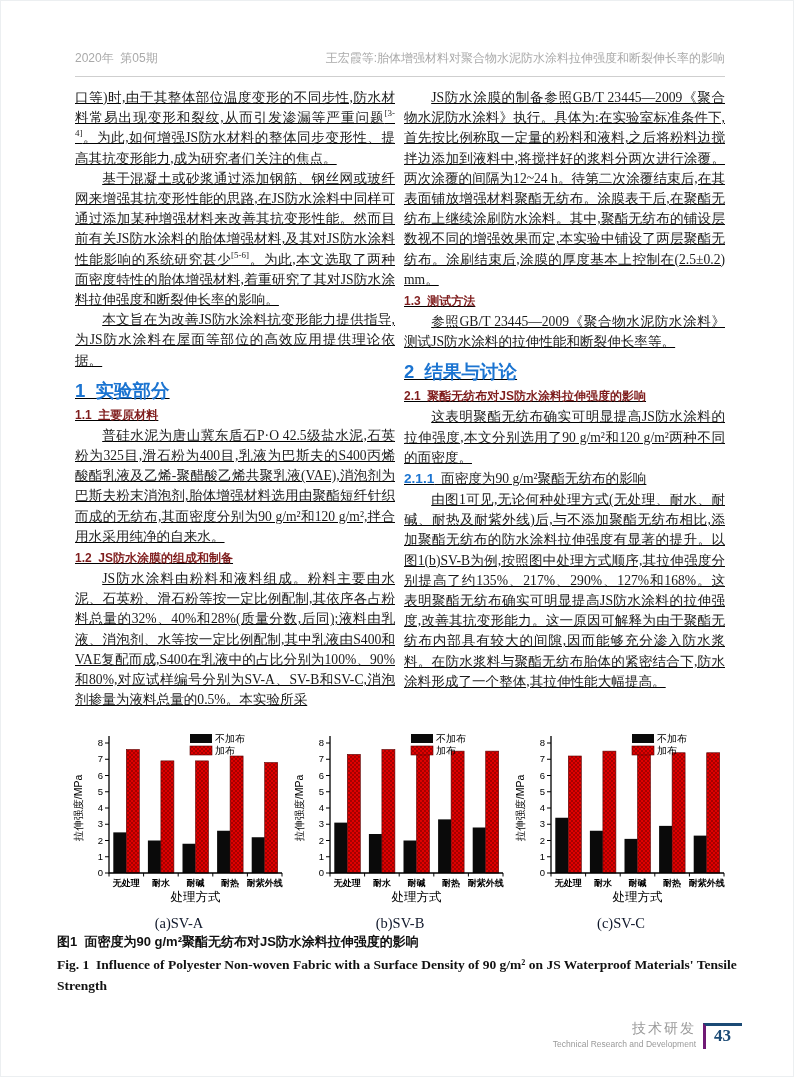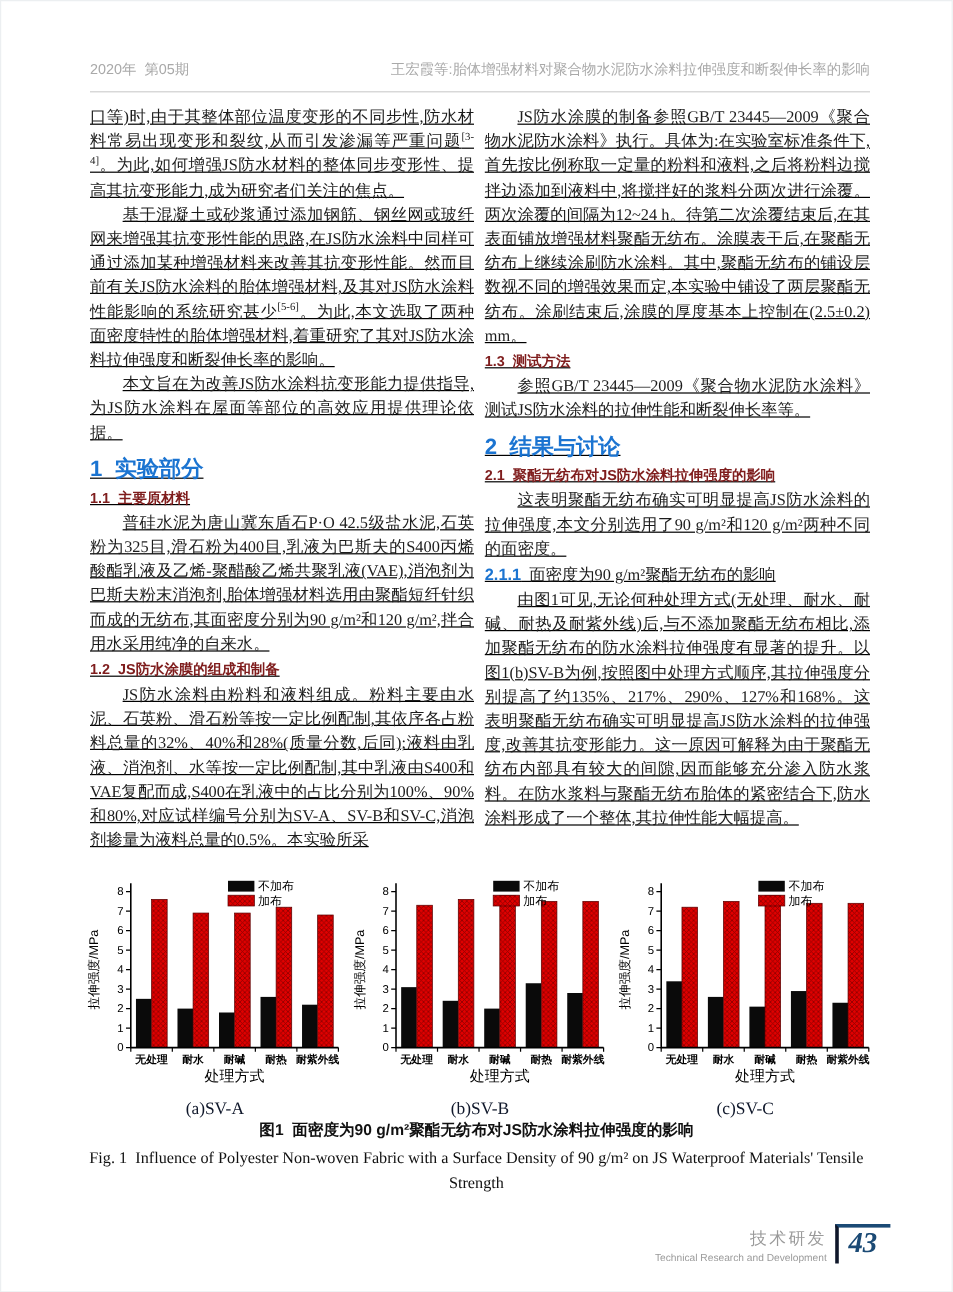--- a/index.html
+++ b/index.html
@@ -26,33 +26,33 @@
      font-size:12px;font-weight:700;margin:3px 0 2px 0;white-space:pre-wrap;}
   h3{font-size:13.6px;font-weight:400;margin:2px 0;white-space:pre-wrap;color:#1c1c1c;}
   h3 .h3num{color:#1b74d1;font-family:"Liberation Sans",sans-serif;font-weight:600;}
   
   .charts{position:absolute;left:72px;top:731px;width:656px;display:flex;
           justify-content:space-between;background:#fff;}
   .chart{width:214px;text-align:center;}
   .chart-cap{color:#0f172a;font-family:"Liberation Serif",serif;font-size:14.5px;
              margin-top:2px;}
   
-  .figcap{position:absolute;left:57px;top:933px;width:680px;text-align:center;}
+  .figcap{position:absolute;left:57px;top:933px;width:680px;}
   .figcap-cn{font-family:"Liberation Sans","DejaVu Sans",sans-serif;font-weight:700;
              font-size:13px;color:#111;white-space:pre-wrap;}
-  .figcap-en{font-family:"Liberation Serif",serif;font-weight:400;font-size:13.5px;
+  .figcap-en{font-family:"Liberation Serif",serif;font-weight:700;font-size:13.5px;
              color:#111;margin-top:4px;line-height:1.55;white-space:pre-wrap;}
   
   .footer{position:absolute;right:52px;top:1020px;display:flex;align-items:flex-end;gap:7px;}
   .footer-text{text-align:right;color:#9a9a9a;font-family:"Liberation Sans",sans-serif;}
   .f-cn{font-size:14px;letter-spacing:2px;}
   .f-en{font-size:8.5px;margin-top:1px;}
-  .pagenum{font-family:"Liberation Serif",serif;font-style:italic;font-weight:700;
-           font-size:24px;color:#1b4a75;border-top:3px solid #1b4a75;
-           border-left:3px solid #0f172a;padding:1px 11px 5px 8px;line-height:1;}
+  .pagenum{font-family:"Liberation Serif",serif;font-weight:700;
+           font-size:17px;color:#1b4a75;border-top:3px solid #1b4a75;
+           border-left:3px solid #701a75;padding:1px 11px 5px 8px;line-height:1;}
 </style>
 </head>
 <body>
 
 <div class="page">
 
   <div class="header">
     <span>2020年  第05期</span>
     <span>王宏霞等:胎体增强材料对聚合物水泥防水涂料拉伸强度和断裂伸长率的影响</span>
   </div>

